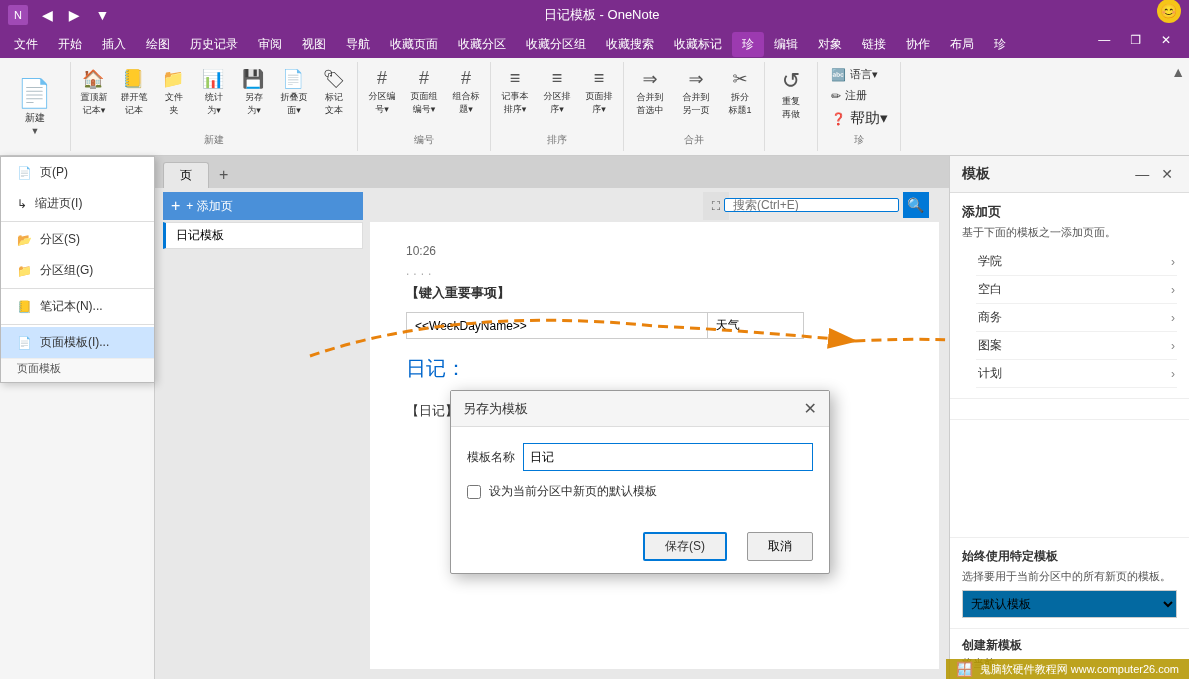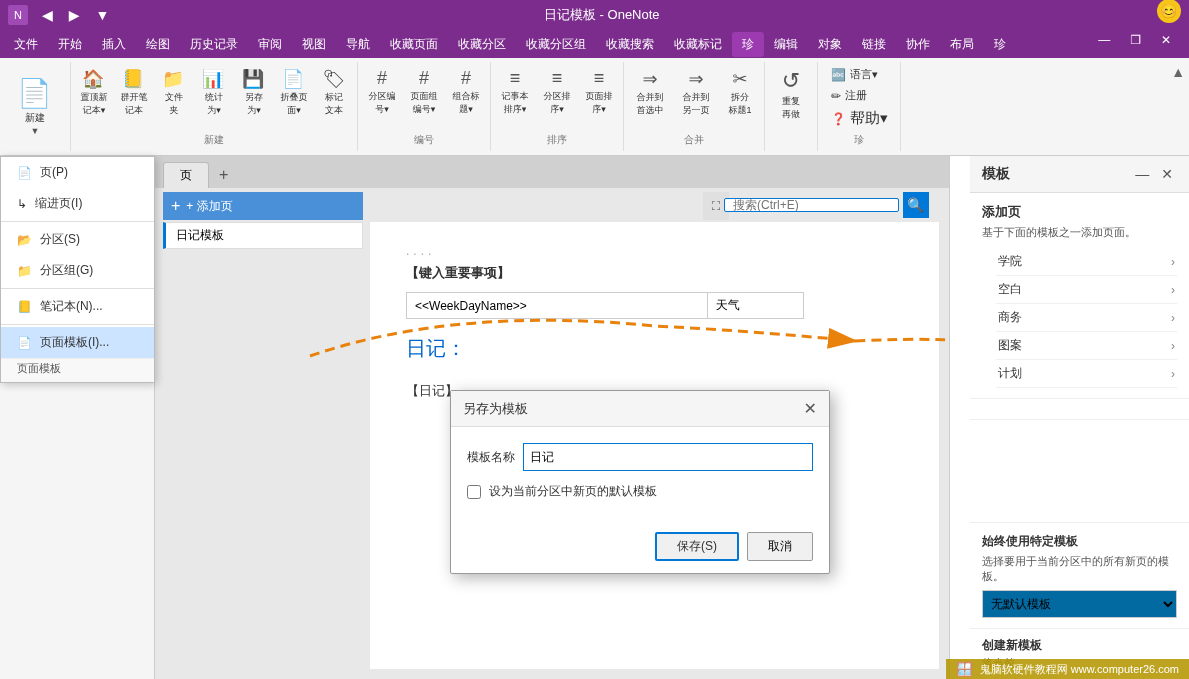--- a/index.html
+++ b/index.html
@@ -143,21 +143,20 @@
       font-size: 14px;
     }
 
     
     .right-panel {
       width: 240px;
       background: white;
       border-left: 1px solid #ccc;
       display: flex;
       flex-direction: column;
-      padding-left: 20px;
     }
     .right-panel-header {
       display: flex;
       align-items: center;
       justify-content: space-between;
       padding: 8px 12px;
       border-bottom: 1px solid #ddd;
       background: #f5f5f5;
     }
     .right-panel-title { font-size: 14px; font-weight: bold; color: #333; }
@@ -531,20 +530,21 @@
     <div style="position:absolute; top:36px; right:220px; width:26px; height:28px; display:flex; align-items:center; justify-content:center; background:#e0e0e0; cursor:pointer; font-size:12px; color:#555;">⛶</div>
 
     <div style="position:absolute; top:66px; left:8px; width:200px; bottom:10px;">
       <div class="page-item active" style="background:white; border:1px solid #ddd; padding:4px 10px; cursor:pointer; font-size:12px; border-left:3px solid #0078d7;">
         <span>日记模板</span>
       </div>
     </div>
 
     <div style="position:absolute; top:66px; left:215px; right:10px; bottom:10px; background:white; padding:12px 16px; overflow-y:auto;">
       <div class="notebook-content">
+        <div class="notebook-time" style="font-size:12px; color:#666; margin-bottom:6px;">10:26</div>
         <div style="font-size:12px; color:#aaa; margin-bottom:6px; letter-spacing:4px;">....</div>
         <div style="font-size:13px; font-weight:bold; color:#333; margin-bottom:10px;">【键入重要事项】</div>
         <table class="notebook-table" style="border-collapse:collapse; width:80%; margin-bottom:16px;">
           <tbody>
               <tr>
             <td style="border:1px solid #ccc; padding:4px 8px; font-size:12px;">&lt;&lt;WeekDayName&gt;&gt;</td>
             <td style="border:1px solid #ccc; padding:4px 8px; font-size:12px;">天气</td>
           </tr>
         </tbody>
           </table>
@@ -634,21 +634,21 @@
   <div class="modal-body" style="padding:16px 16px 8px;">
     <div class="modal-field" style="display:flex; align-items:center; gap:8px; margin-bottom:12px;">
       <label style="font-size:12px; color:#333; white-space:nowrap;">模板名称</label>
       <input class="modal-field-input" style="flex: 1 1 0%; height: 28px; border: 1px solid rgb(0, 120, 215); padding: 2px 6px; font-size: 12px;" value="日记">
     </div>
     <div class="modal-checkbox-row" style="display:flex; align-items:center; gap:8px; font-size:12px; color:#333; margin-bottom:16px;">
       <input type="checkbox" class="modal-checkbox" style="width: 14px; height: 14px;">
       <span>设为当前分区中新页的默认模板</span>
     </div>
   </div>
-  <div class="modal-footer" style="display:flex; justify-content:flex-end; gap:8px; padding:8px 16px 12px;">
+  <div class="modal-footer" style="display:flex; justify-content:flex-end; gap:20px; padding:8px 16px 12px;">
     <button class="modal-btn primary" style="padding:4px 20px; font-size:12px; cursor:pointer; border:2px solid #0078d7; background:#f0f0f0; border-radius:2px;">保存(S)</button>
     <button class="modal-btn" style="padding:4px 20px; font-size:12px; cursor:pointer; border:1px solid #999; background:#f0f0f0; border-radius:2px;">取消</button>
   </div>
 </div>
 
 <div style="position:fixed; bottom:0; right:0; background:rgba(180,150,0,0.88); color:white; font-size:11px; padding:2px 10px; z-index:500; display:flex; align-items:center; gap:6px;">
   <span style="font-size:14px;">🪟</span>
   <span>鬼脑软硬件教程网 www.computer26.com</span>
 </div>
 

